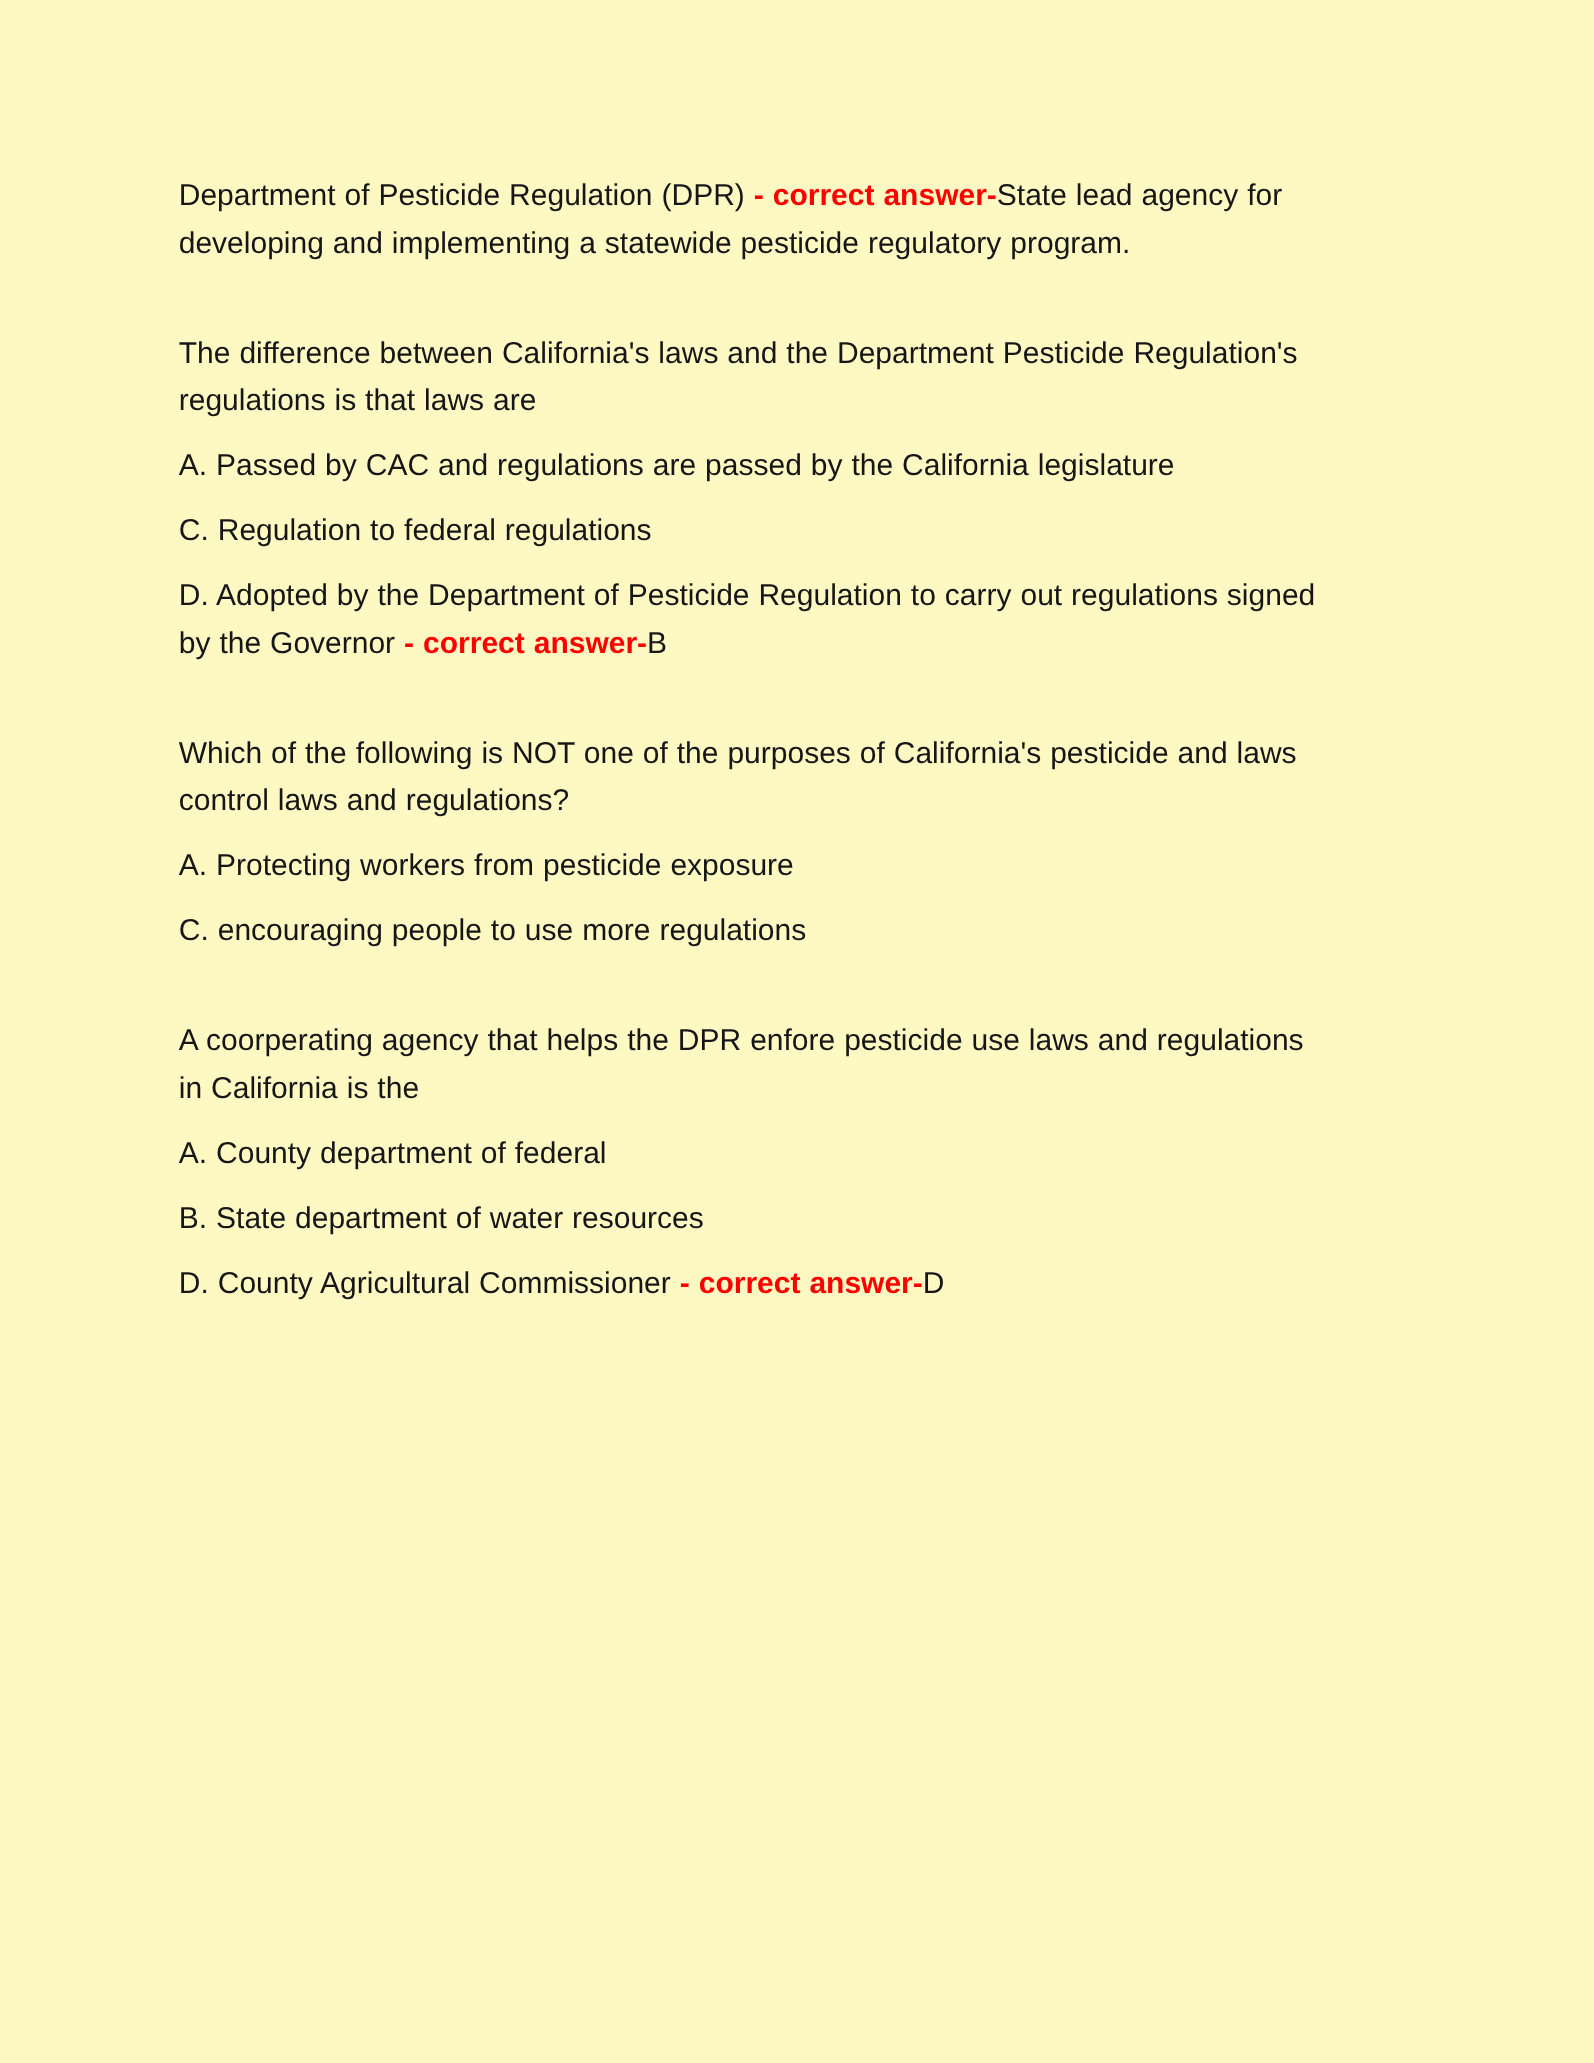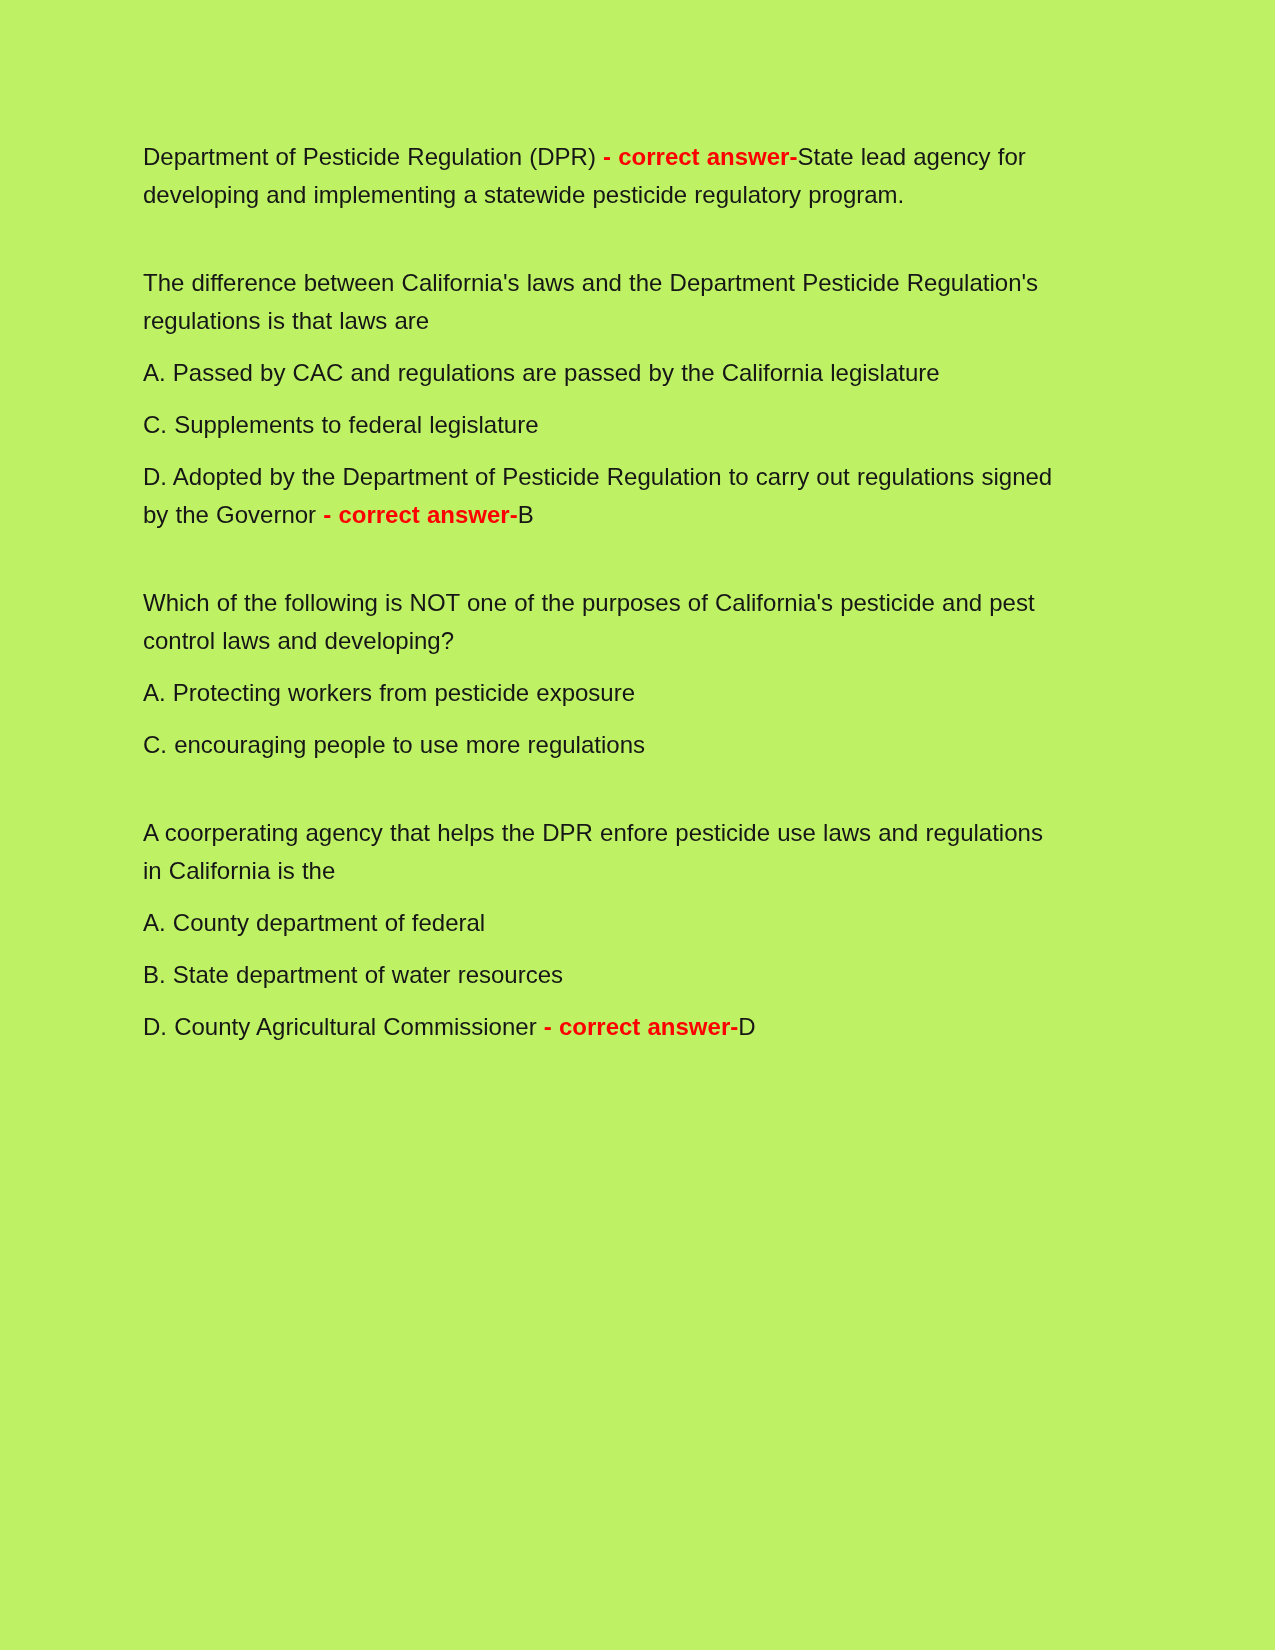--- a/index.html
+++ b/index.html
@@ -11,21 +11,21 @@
     height: 1650px;
     background: #d9d9d9;
     font-family: "Liberation Sans", sans-serif;
     color: #161616;
     overflow: hidden;
   }
   .page {
     position: relative;
     width: 1275px;
     height: 1650px;
-    background: #bef264;
+    background: #fef9c3;
   }
   .doc {
     position: absolute;
     left: 143px;
     top: 138px;
     width: 912px;
   }
   .qa-block {
     margin: 0 0 0 0;
   }
@@ -53,25 +53,25 @@
 <body>
 
 <div class="page">
   <div class="doc" id="doc">
       <div class="qa-block">
         <p class="para"><span class="seg-normal">Department of Pesticide Regulation (DPR) </span><span class="seg-answer">- correct answer-</span><span class="seg-normal">State lead agency for developing and implementing a statewide pesticide regulatory program.</span></p>
       </div>
       <div class="qa-block">
         <p class="para"><span class="seg-normal">The difference between California's laws and the Department Pesticide Regulation's regulations is that laws are</span></p>
         <p class="para"><span class="seg-normal">A. Passed by CAC and regulations are passed by the California legislature</span></p>
-        <p class="para"><span class="seg-normal">C. Supplements to federal legislature</span></p>
+        <p class="para"><span class="seg-normal">C. Regulation to federal regulations</span></p>
         <p class="para"><span class="seg-normal">D. Adopted by the Department of Pesticide Regulation to carry out regulations signed by the Governor </span><span class="seg-answer">- correct answer-</span><span class="seg-normal">B</span></p>
       </div>
       <div class="qa-block">
-        <p class="para"><span class="seg-normal">Which of the following is NOT one of the purposes of California's pesticide and pest control laws and developing?</span></p>
+        <p class="para"><span class="seg-normal">Which of the following is NOT one of the purposes of California's pesticide and laws control laws and regulations?</span></p>
         <p class="para"><span class="seg-normal">A. Protecting workers from pesticide exposure</span></p>
         <p class="para"><span class="seg-normal">C. encouraging people to use more regulations</span></p>
       </div>
       <div class="qa-block">
         <p class="para"><span class="seg-normal">A coorperating agency that helps the DPR enfore pesticide use laws and regulations in California is the</span></p>
         <p class="para"><span class="seg-normal">A. County department of federal</span></p>
         <p class="para"><span class="seg-normal">B. State department of water resources</span></p>
         <p class="para"><span class="seg-normal">D. County Agricultural Commissioner </span><span class="seg-answer">- correct answer-</span><span class="seg-normal">D</span></p>
       </div>
     </div>

